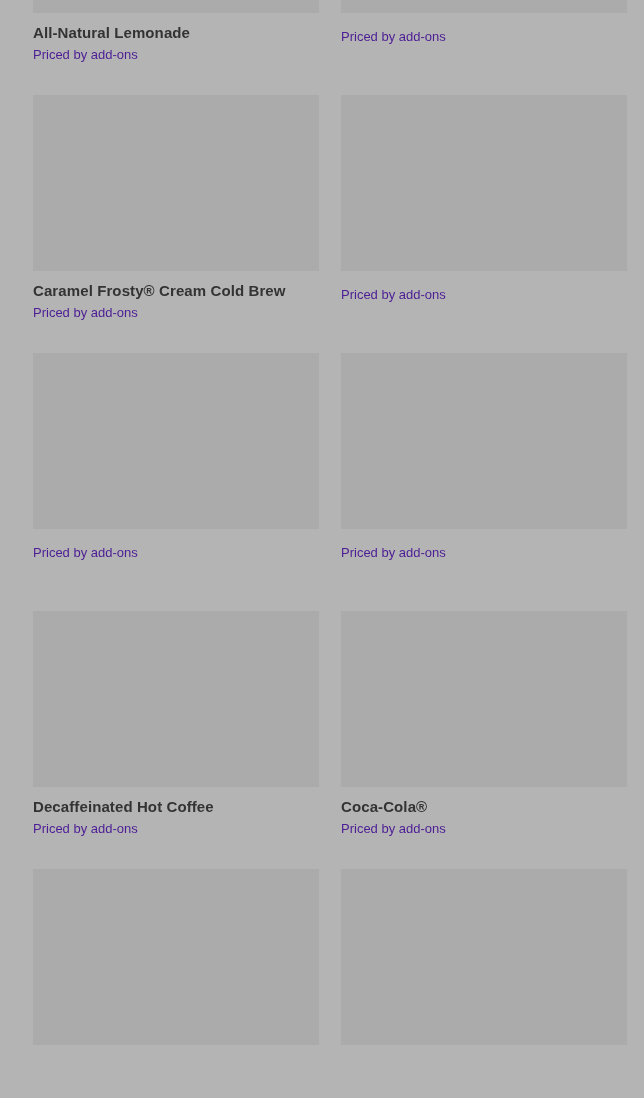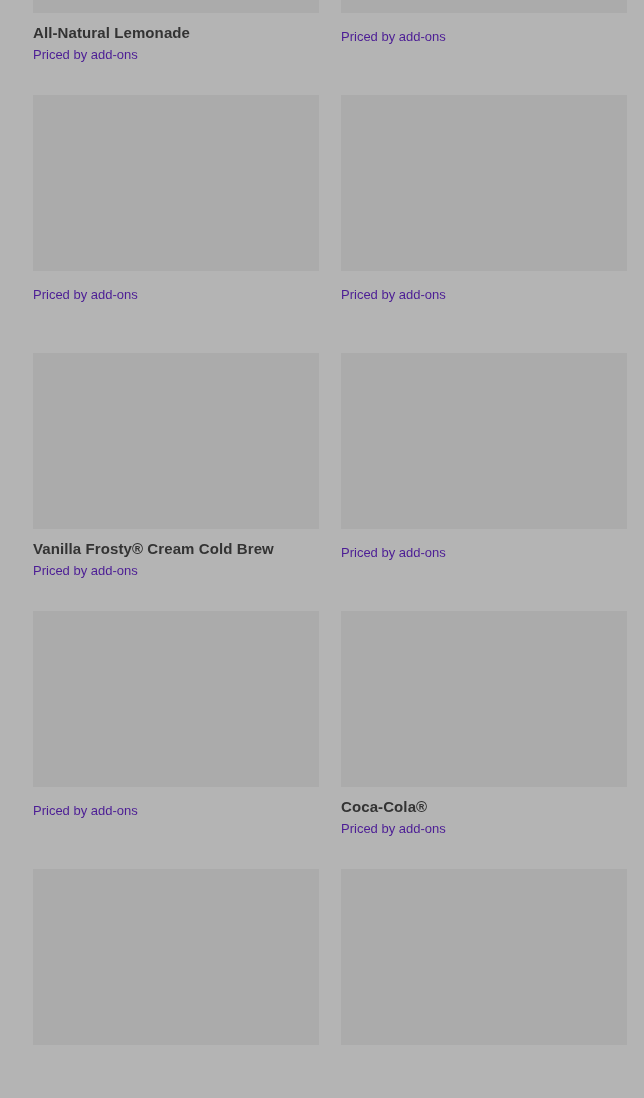--- a/index.html
+++ b/index.html
@@ -76,45 +76,46 @@
       </div>
       <div class="card">
         <div class="card-image"></div>
         <div class="card-body">
           <div class="card-subtitle">Priced by add-ons</div>
         </div>
       </div>
       <div class="card">
         <div class="card-image"></div>
         <div class="card-body">
+          <div class="card-title">Caramel Frosty® Cream Cold Brew</div>
           <div class="card-subtitle">Priced by add-ons</div>
         </div>
       </div>
       <div class="card">
         <div class="card-image"></div>
         <div class="card-body">
           <div class="card-subtitle">Priced by add-ons</div>
         </div>
       </div>
       <div class="card">
         <div class="card-image"></div>
         <div class="card-body">
-          <div class="card-title">Vanilla Frosty® Cream Cold Brew</div>
           <div class="card-subtitle">Priced by add-ons</div>
         </div>
       </div>
       <div class="card">
         <div class="card-image"></div>
         <div class="card-body">
           <div class="card-subtitle">Priced by add-ons</div>
         </div>
       </div>
       <div class="card">
         <div class="card-image"></div>
         <div class="card-body">
+          <div class="card-title">Decaffeinated Hot Coffee</div>
           <div class="card-subtitle">Priced by add-ons</div>
         </div>
       </div>
       <div class="card">
         <div class="card-image"></div>
         <div class="card-body">
           <div class="card-title">Coca-Cola®</div>
           <div class="card-subtitle">Priced by add-ons</div>
         </div>
       </div>

